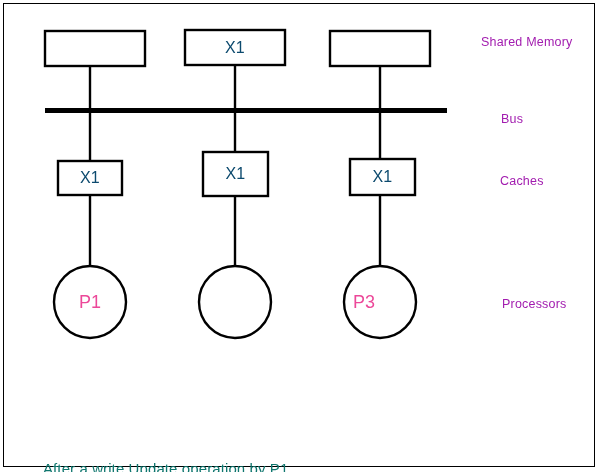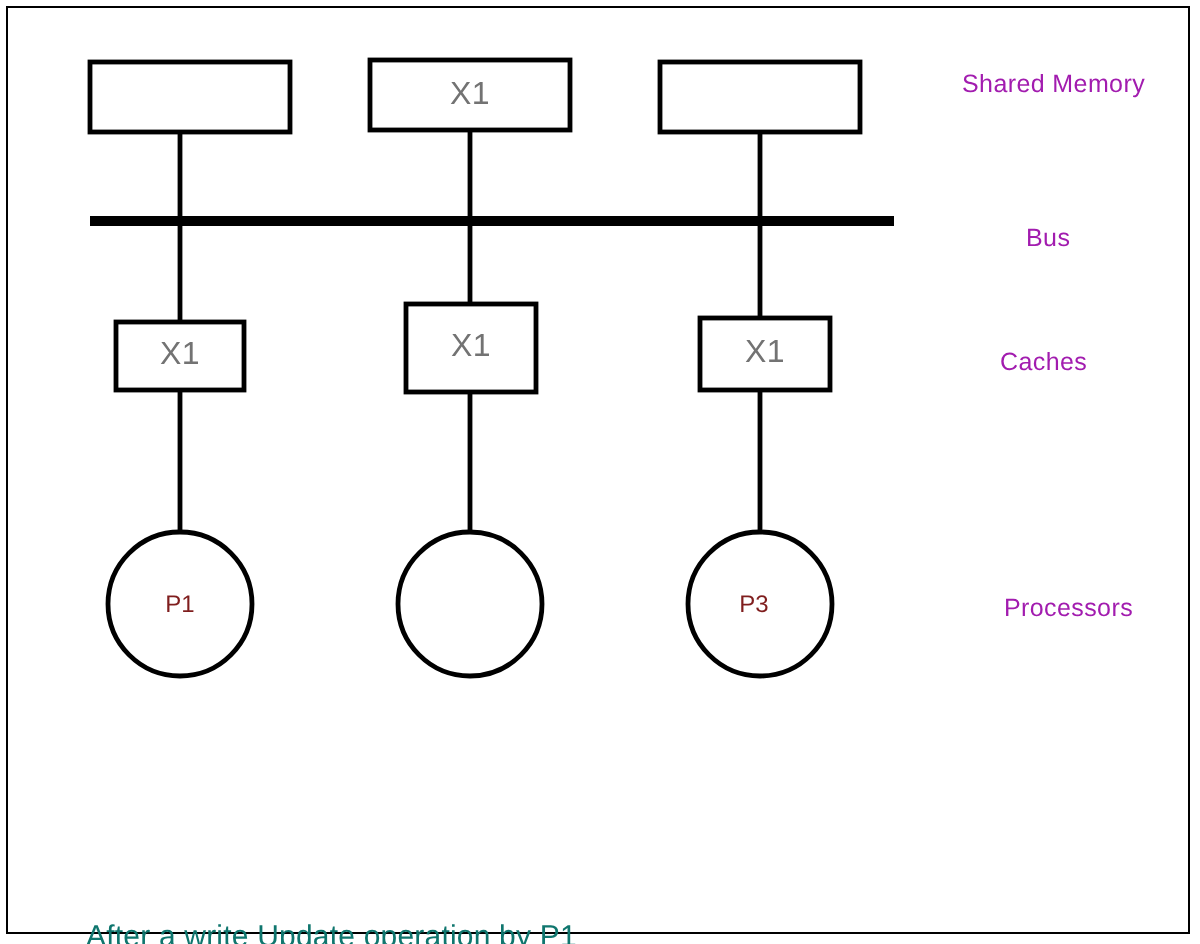--- a/index.html
+++ b/index.html
@@ -32,30 +32,30 @@
     top: 0;
     width: 600px;
     height: 472px;
   }
   .box-label {
     position: absolute;
     display: flex;
     align-items: center;
     justify-content: center;
     font-size: 16px;
-    color: #737373;
+    color: #0c4a6e;
     letter-spacing: 0.2px;
   }
   .node-label {
     position: absolute;
     display: flex;
     align-items: center;
     justify-content: center;
-    font-size: 12px;
-    color: #7f1d1d;
+    font-size: 18px;
+    color: #ec4899;
   }
   .row-label {
     position: absolute;
     font-size: 12.5px;
     color: #a21caf;
     white-space: nowrap;
     letter-spacing: 0.2px;
   }
   .caption {
     position: absolute;
@@ -104,22 +104,22 @@
 
   <div class="box-label" style="left:45px; top:31px; width:100px; height:35px;"></div>
   <div class="box-label" style="left:185px; top:30px; width:100px; height:35px;">X1</div>
   <div class="box-label" style="left:330px; top:31px; width:100px; height:35px;"></div>
 
   <div class="box-label" style="left:58px; top:161px; width:64px; height:34px;">X1</div>
   <div class="box-label" style="left:203px; top:152px; width:65px; height:44px;">X1</div>
   <div class="box-label" style="left:350px; top:159px; width:65px; height:36px;">X1</div>
 
   <div class="node-label" style="left:54px; top:266px; width:72px; height:72px;">P1</div>
-  <div class="node-label" style="left:341px; top:266px; width:72px; height:72px;">P3</div>
+  <div class="node-label" style="left:328px; top:266px; width:72px; height:72px;">P3</div>
 
   <div class="row-label" style="left:481px; top:35px;">Shared Memory</div>
-  <div class="row-label" style="left:513px; top:112px;">Bus</div>
+  <div class="row-label" style="left:501px; top:112px;">Bus</div>
   <div class="row-label" style="left:500px; top:174px;">Caches</div>
   <div class="row-label" style="left:502px; top:297px;">Processors</div>
 
   <div class="caption" style="left:43px; top:424px;">After a write Update operation by P1</div>
 
 </div>
 
 </body></html>

